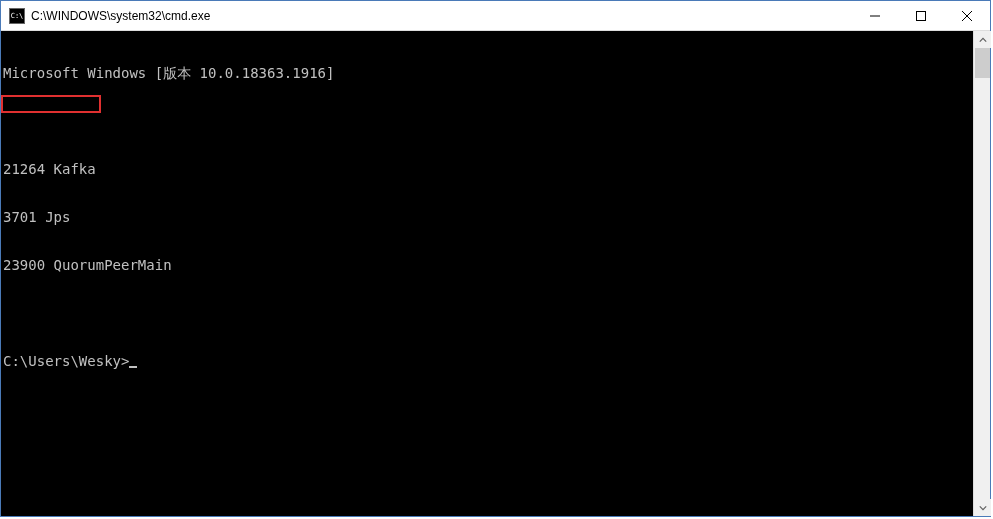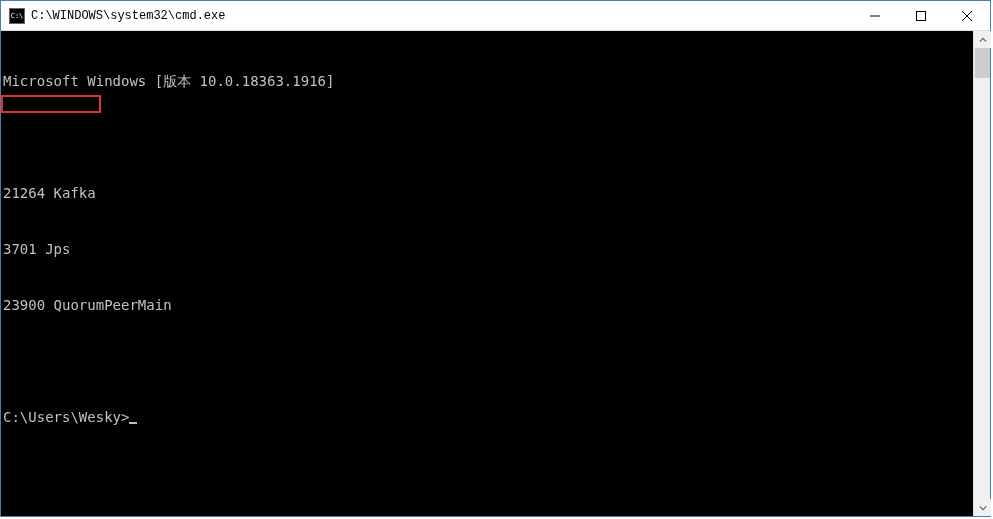--- a/index.html
+++ b/index.html
@@ -40,21 +40,20 @@
       justify-content: center;
       font-size: 7px;
       color: #fff;
       font-family: monospace;
       border: 1px solid #666;
     }
     .titlebar-text {
       font-size: 12px;
       color: #000;
       flex: 1;
-      font-family: Liberation Mono, monospace;
     }
     .titlebar-buttons {
       display: flex;
       height: 100%;
     }
     .titlebar-btn {
       width: 46px;
       height: 100%;
       display: flex;
       align-items: center;
@@ -79,21 +78,20 @@
       font-family: "NSimSun", "SimSun", "Consolas", monospace;
       font-size: 14px;
       line-height: 16px;
       color: #c0c0c0;
       white-space: pre;
       overflow: hidden;
       position: relative;
     }
     .terminal-line {
       height: 16px;
-      margin-top: 8px;
     }
     .highlighted-line {
       position: absolute;
       border: 2px solid #e03030;
       pointer-events: none;
     }
     .cursor {
       display: inline-block;
       width: 8px;
       height: 2px;

